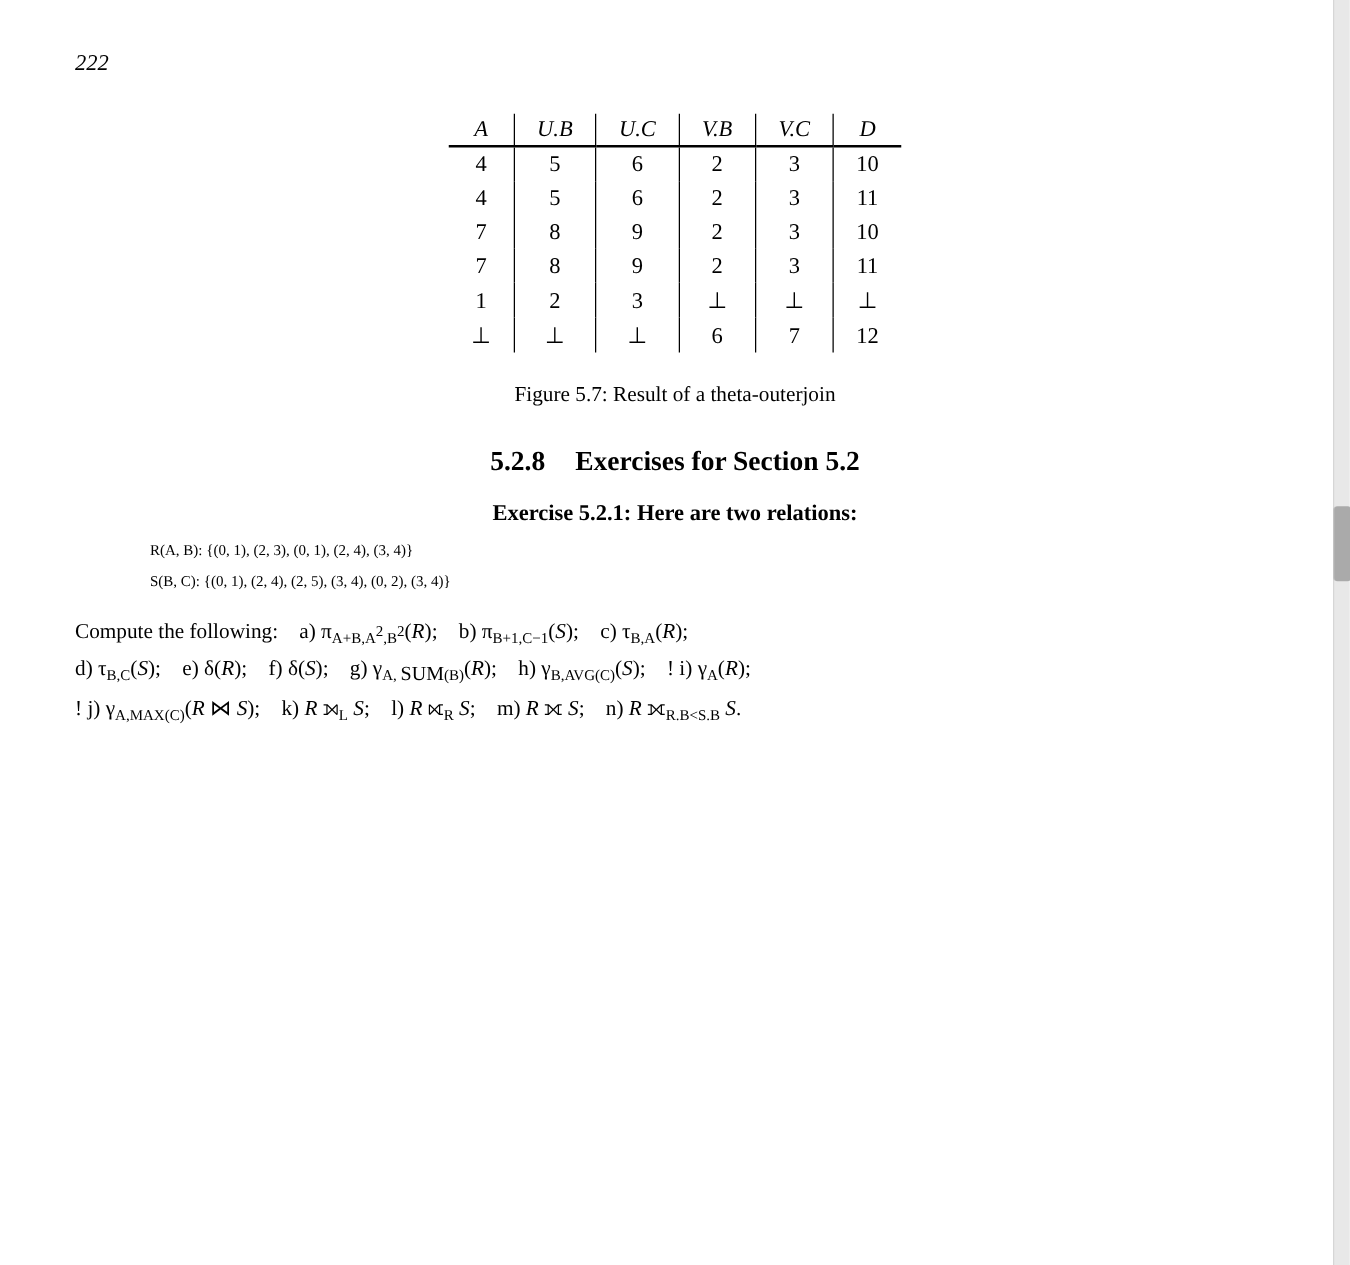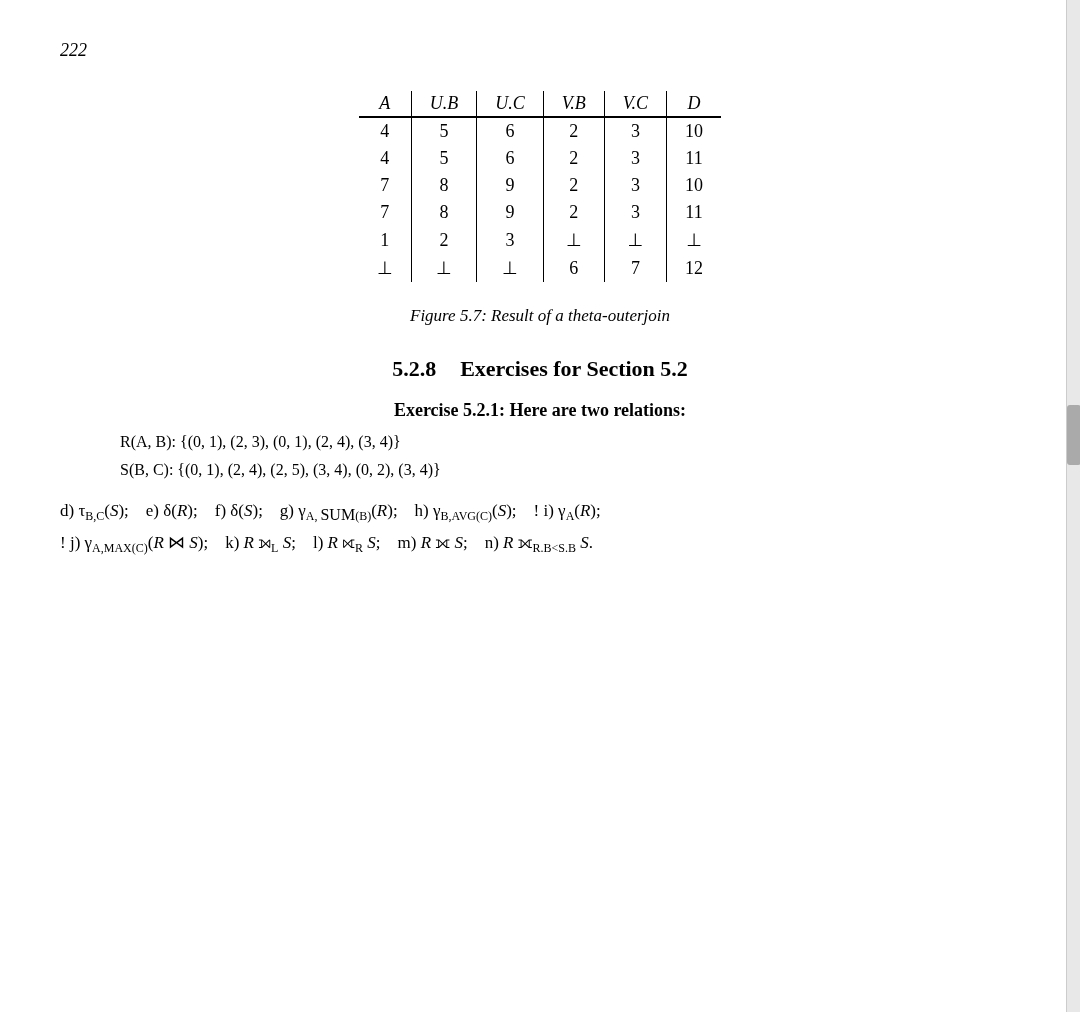--- a/index.html
+++ b/index.html
@@ -58,21 +58,20 @@
       text-align: center;
     }
 
     .col-border-right {
       border-right: 1px solid #000;
     }
 
     .figure-caption {
       font-size: 17px;
       margin-top: 8px;
-      font-style: italic;
     }
 
     .section-heading {
       font-size: 22px;
       font-weight: bold;
       margin: 30px 0 18px 0;
       text-align: center;
     }
 
     .section-number {
@@ -81,21 +80,21 @@
 
     .exercise-label {
       font-weight: bold;
       font-size: 18px;
       margin-bottom: 12px;
       text-align: center;
     }
 
     .relation-line {
       margin: 10px 0 10px 60px;
-      font-size: 16px;
+      font-size: 12px;
     }
 
     .compute-block {
       font-size: 17px;
       margin-top: 18px;
       line-height: 1.7;
     }
 
     sup { font-size: 12px; vertical-align: super; }
     sub { font-size: 12px; vertical-align: sub; }
@@ -183,20 +182,26 @@
 
 <div class="relation-line">
   <span>R(A, B): {(0, 1),  (2, 3),  (0, 1),  (2, 4),  (3, 4)}</span>
 </div>
 <div class="relation-line">
   <span>S(B, C): {(0, 1),  (2, 4),  (2, 5),  (3, 4),  (0, 2),  (3, 4)}</span>
 </div>
 
 <div class="compute-block">
   <p>
+    Compute the following: &nbsp;&nbsp;
+    a) π<sub>A+B,A<sup>2</sup>,B<sup>2</sup></sub>(<i>R</i>); &nbsp;&nbsp;
+    b) π<sub>B+1,C−1</sub>(<i>S</i>); &nbsp;&nbsp;
+    c) τ<sub>B,A</sub>(<i>R</i>);
+  </p>
+  <p>
     d) τ<sub>B,C</sub>(<i>S</i>); &nbsp;&nbsp;
     e) δ(<i>R</i>); &nbsp;&nbsp;
     f) δ(<i>S</i>); &nbsp;&nbsp;
     g) γ<sub>A, <span style="font-variant: small-caps; font-size:16px;text-align:center;">SUM</span>(B)</sub>(<i>R</i>); &nbsp;&nbsp;
     h) γ<sub>B,<span style="font-variant: small-caps; font-size:12px;">AVG</span>(C)</sub>(<i>S</i>); &nbsp;&nbsp;
     ! i) γ<sub>A</sub>(<i>R</i>);
   </p>
   <p>
     ! j) γ<sub>A,<span style="font-variant: small-caps; font-size:12px;">MAX</span>(C)</sub>(<i>R</i> ⋈ <i>S</i>); &nbsp;&nbsp;
     k) <i>R</i> ⟕<sub>L</sub> <i>S</i>; &nbsp;&nbsp;

